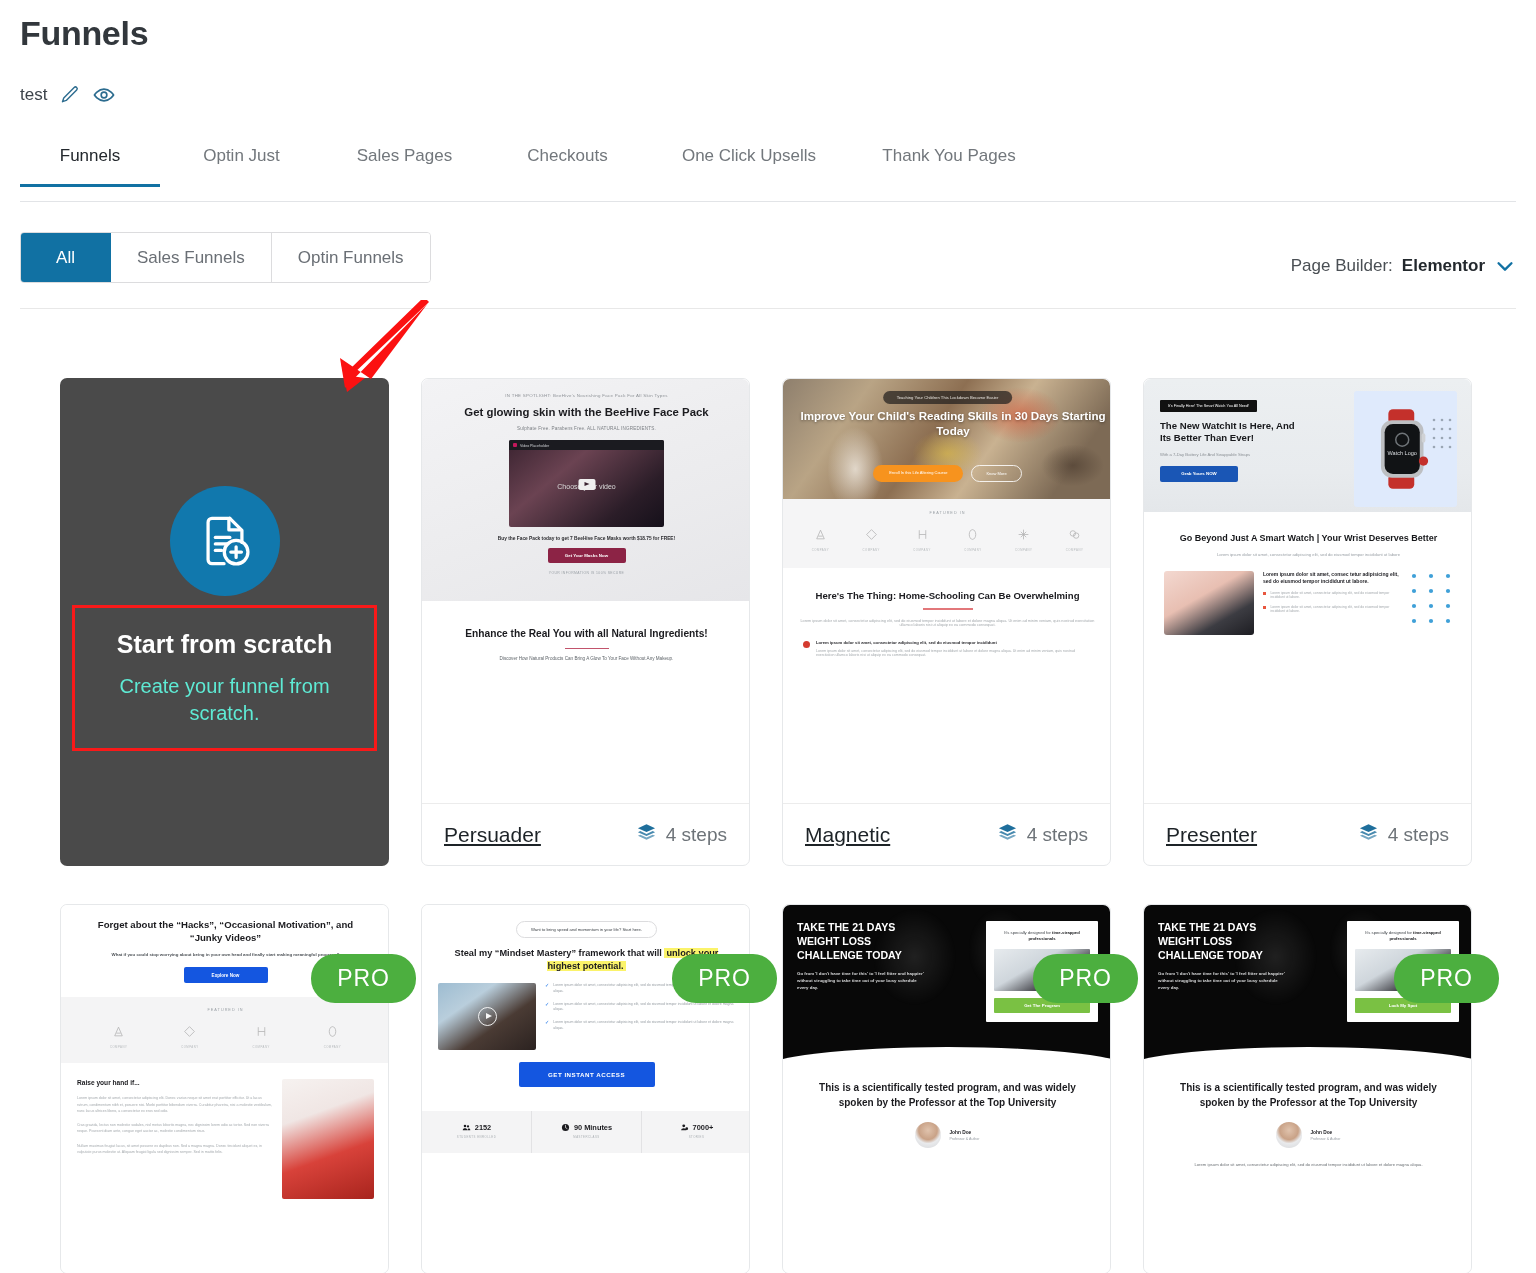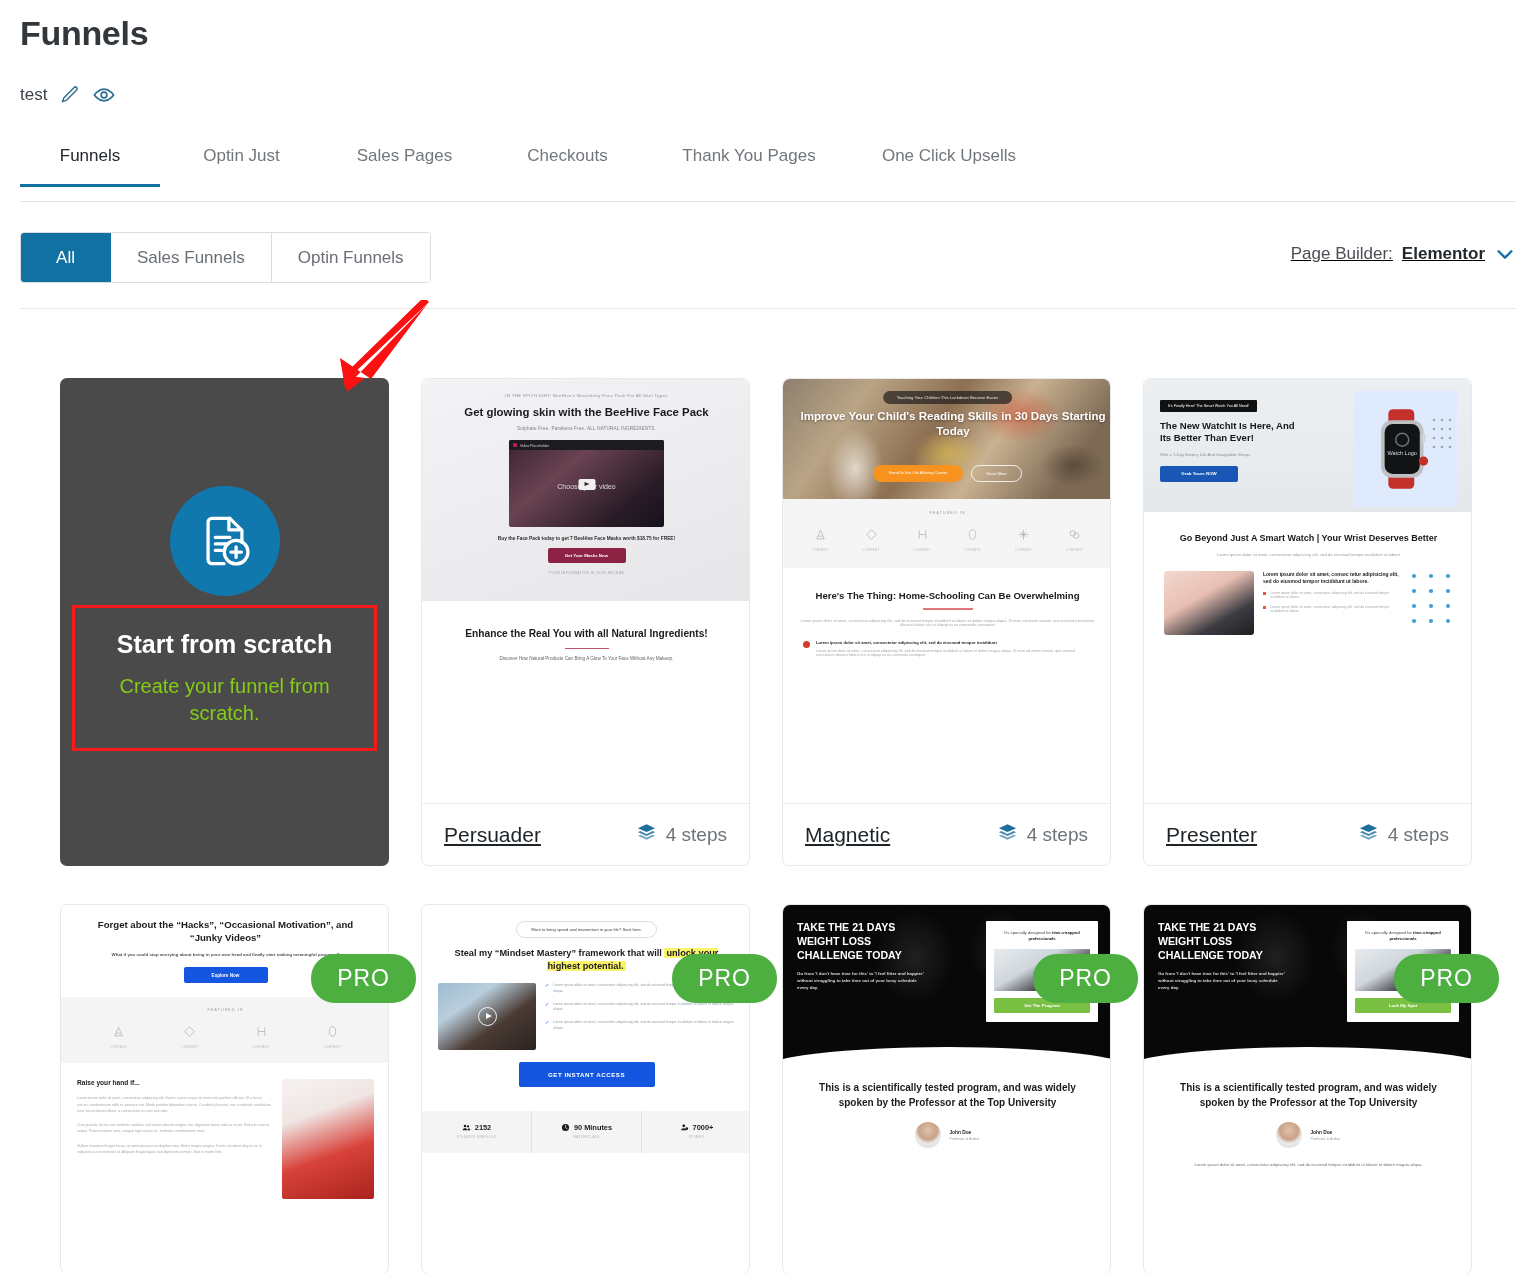--- a/index.html
+++ b/index.html
@@ -54,22 +54,22 @@
   .seg {
     display: flex; align-items: center; justify-content: center;
     font-size: 17px; color: #6a6f75; background: #fff;
     padding: 0 26px; cursor: pointer; border-right: 1px solid #dcdcde;
     min-width: 90px;
   }
   .seg:last-child { border-right: none; }
   .seg.active { background: #1171a3; color: #ffffff; border-right-color: #1171a3; }
 
   .pagebuilder {
-    position: absolute; right: 0; top: 14px;
-    display: flex; align-items: center; gap: 9px; cursor: pointer; text-decoration: underline;
+    position: absolute; right: 0; top: 26px;
+    display: flex; align-items: center; gap: 9px; cursor: pointer;
   }
   .pb-label { font-size: 17px; color: #4a4f54; }
   .pb-value { font-size: 17px; color: #23282d; font-weight: 700; }
   .pb-caret { color: #1171a3; display: inline-flex; }
 
   
   .grid {
     position: absolute; left: 60px; top: 378px;
     width: 1420px;
     display: grid;
@@ -89,21 +89,21 @@
   }
   .scratch-circle {
     width: 110px; height: 110px; border-radius: 50%; background: #1178ad;
     display: flex; align-items: center; justify-content: center;
   }
   .scratch-box {
     margin-top: 9px; width: 305px; border: 3px solid #f91919;
     padding: 22px 14px 22px 14px; text-align: center;
   }
   .scratch-title { font-size: 25px; font-weight: 700; color: #ffffff; }
-  .scratch-sub { margin-top: 14px; font-size: 20px; color: #84cc16; line-height: 1.33; }
+  .scratch-sub { margin-top: 14px; font-size: 20px; color: #5eead4; line-height: 1.33; }
 
   
   .card {
     width: 329px; height: 488px; background: #ffffff;
     border: 1px solid #e6e8ea; border-radius: 7px;
     position: relative; overflow: visible; cursor: pointer;
   }
   .card.tall { height: 370px; overflow: visible; }
   .card-thumb {
     position: absolute; left: 0; top: 0; right: 0; bottom: 62px;
@@ -289,22 +289,22 @@
         <circle cx="12" cy="12" r="3.1"></circle>
         </svg>
     </span>
   </div>
 
   <div class="tabs">
     <div class="tab active" style="width:140px">Funnels</div>
     <div class="tab" style="width:163px">Optin Just</div>
     <div class="tab" style="width:163px">Sales Pages</div>
     <div class="tab" style="width:163px">Checkouts</div>
+    <div class="tab" style="width:200px">One Click Upsells</div>
     <div class="tab" style="width:200px">Thank You Pages</div>
-    <div class="tab" style="width:200px">One Click Upsells</div>
   </div>
 
   <div class="filterrow">
     <div class="segmented">
       <div class="seg active">All</div>
       <div class="seg">Sales Funnels</div>
       <div class="seg">Optin Funnels</div>
     </div>
     <div class="pagebuilder">
       <span class="pb-label">Page Builder:</span>

